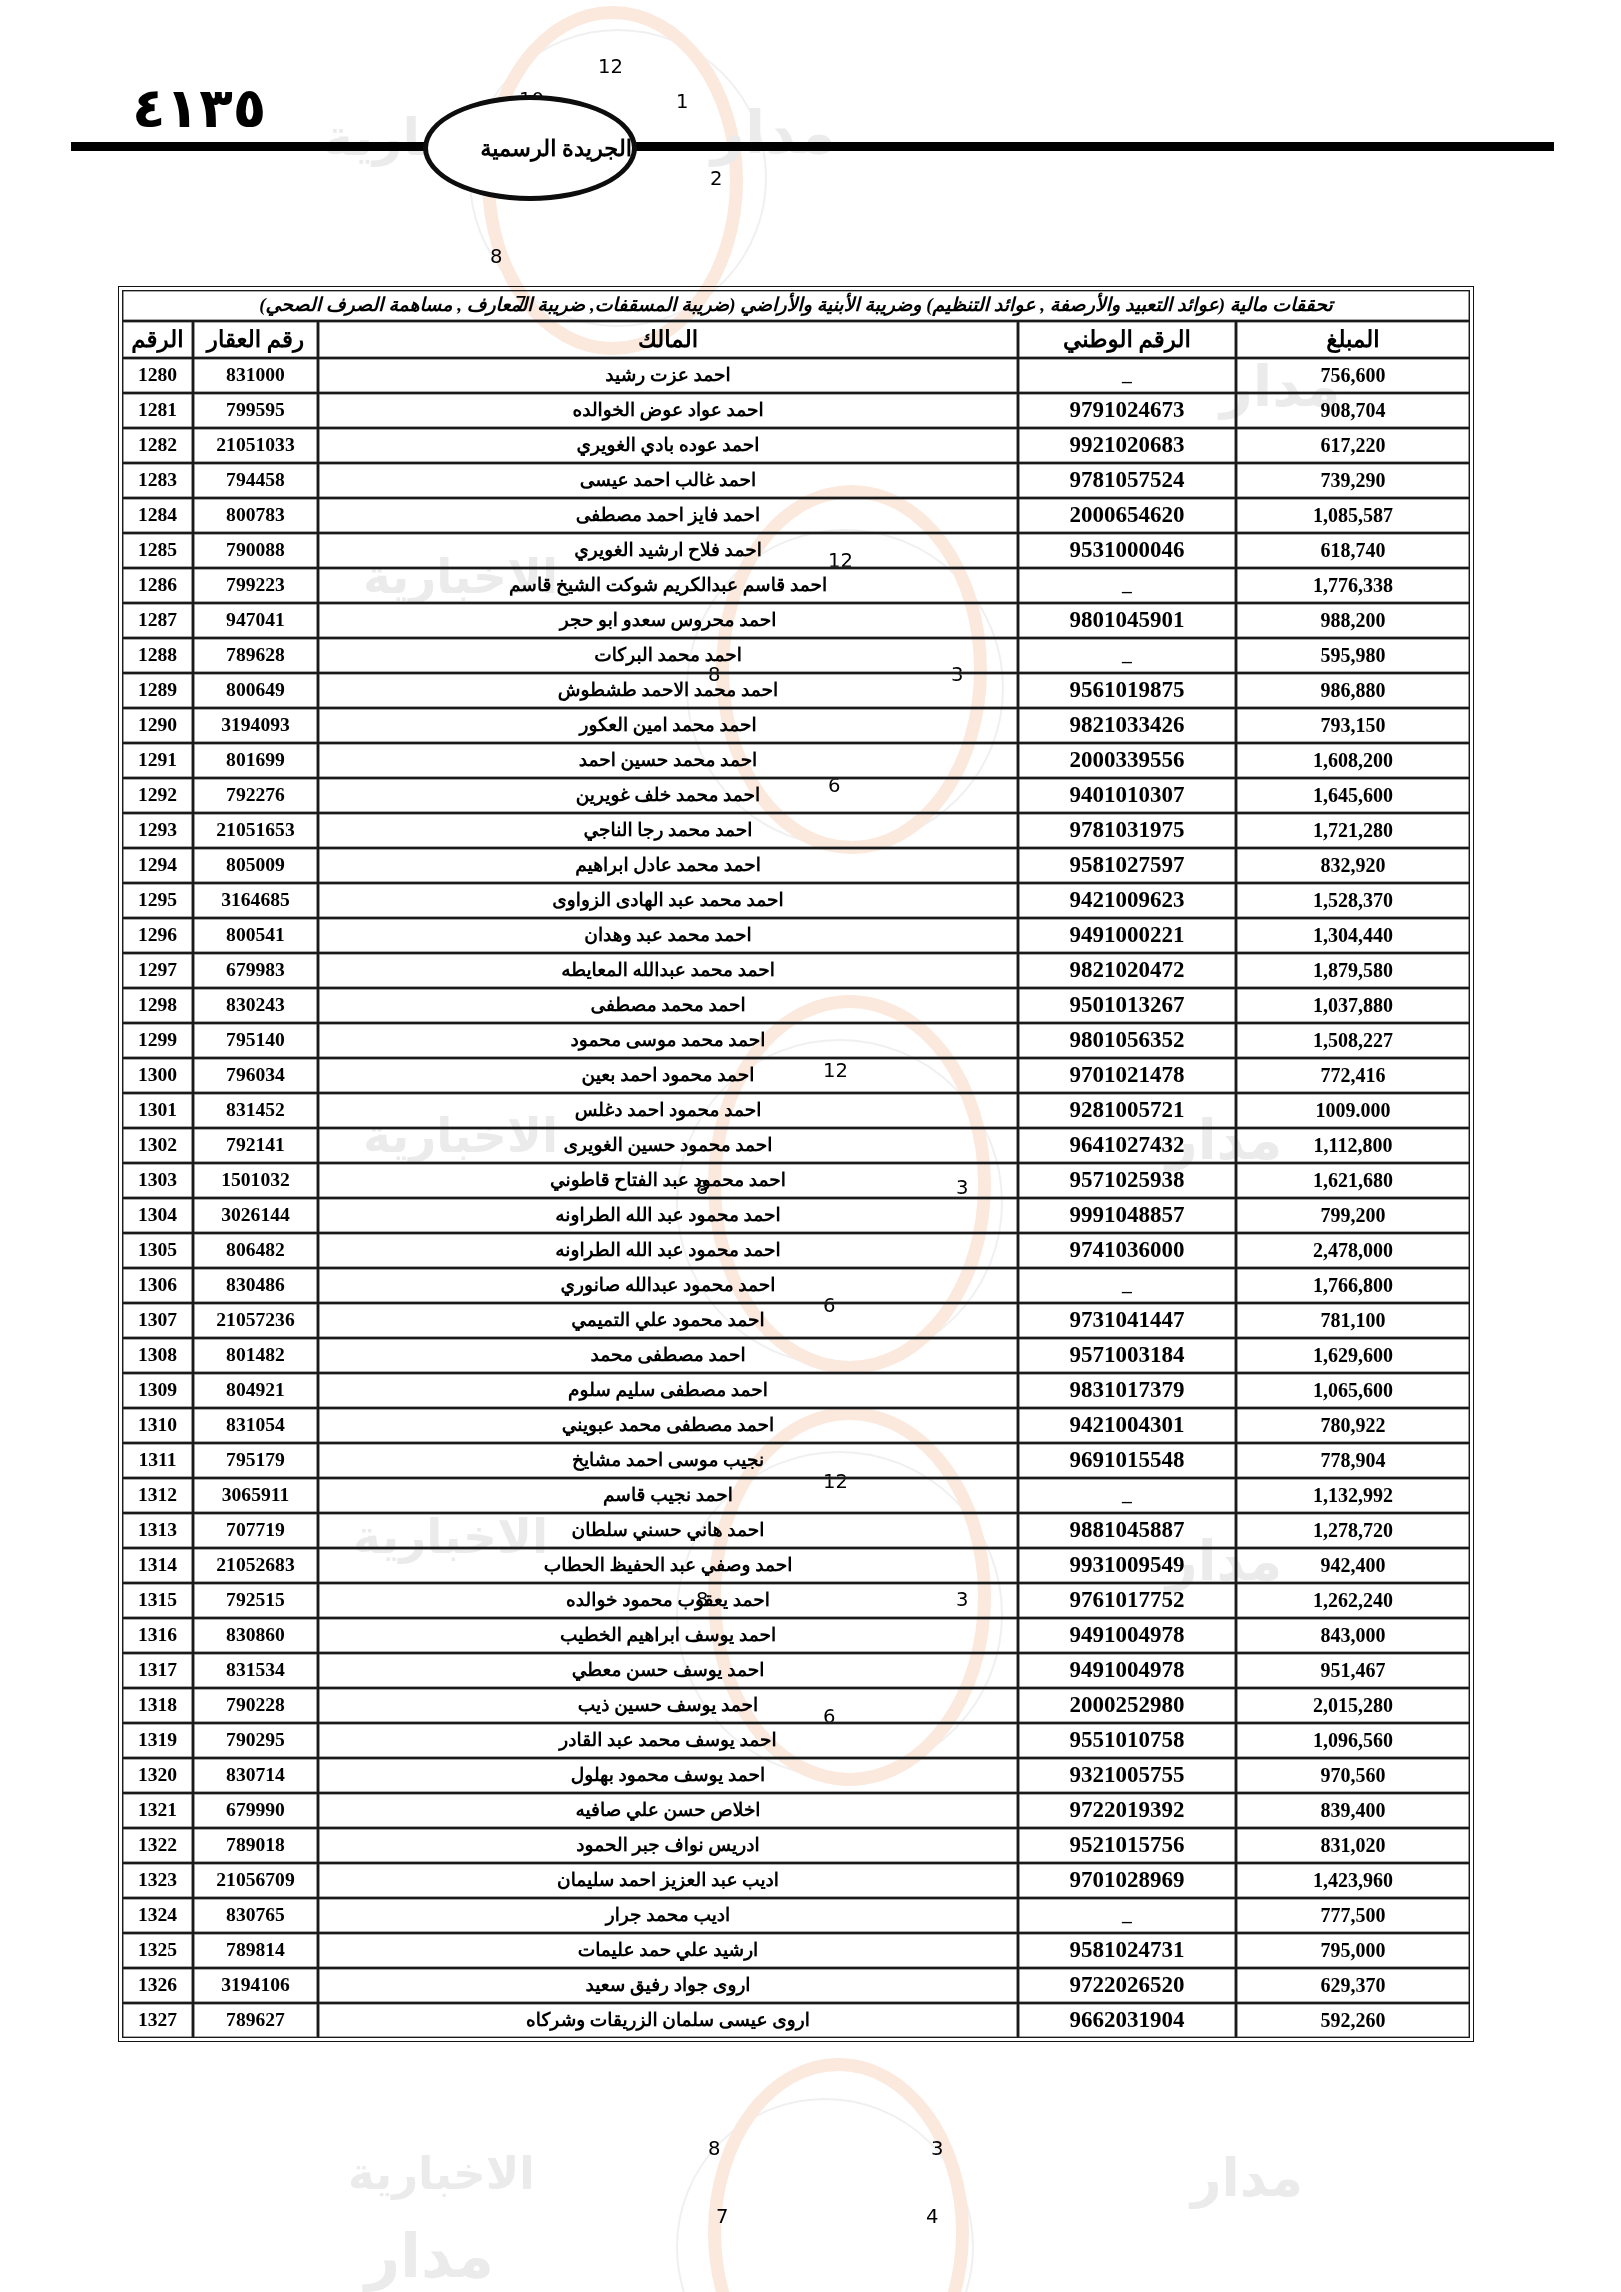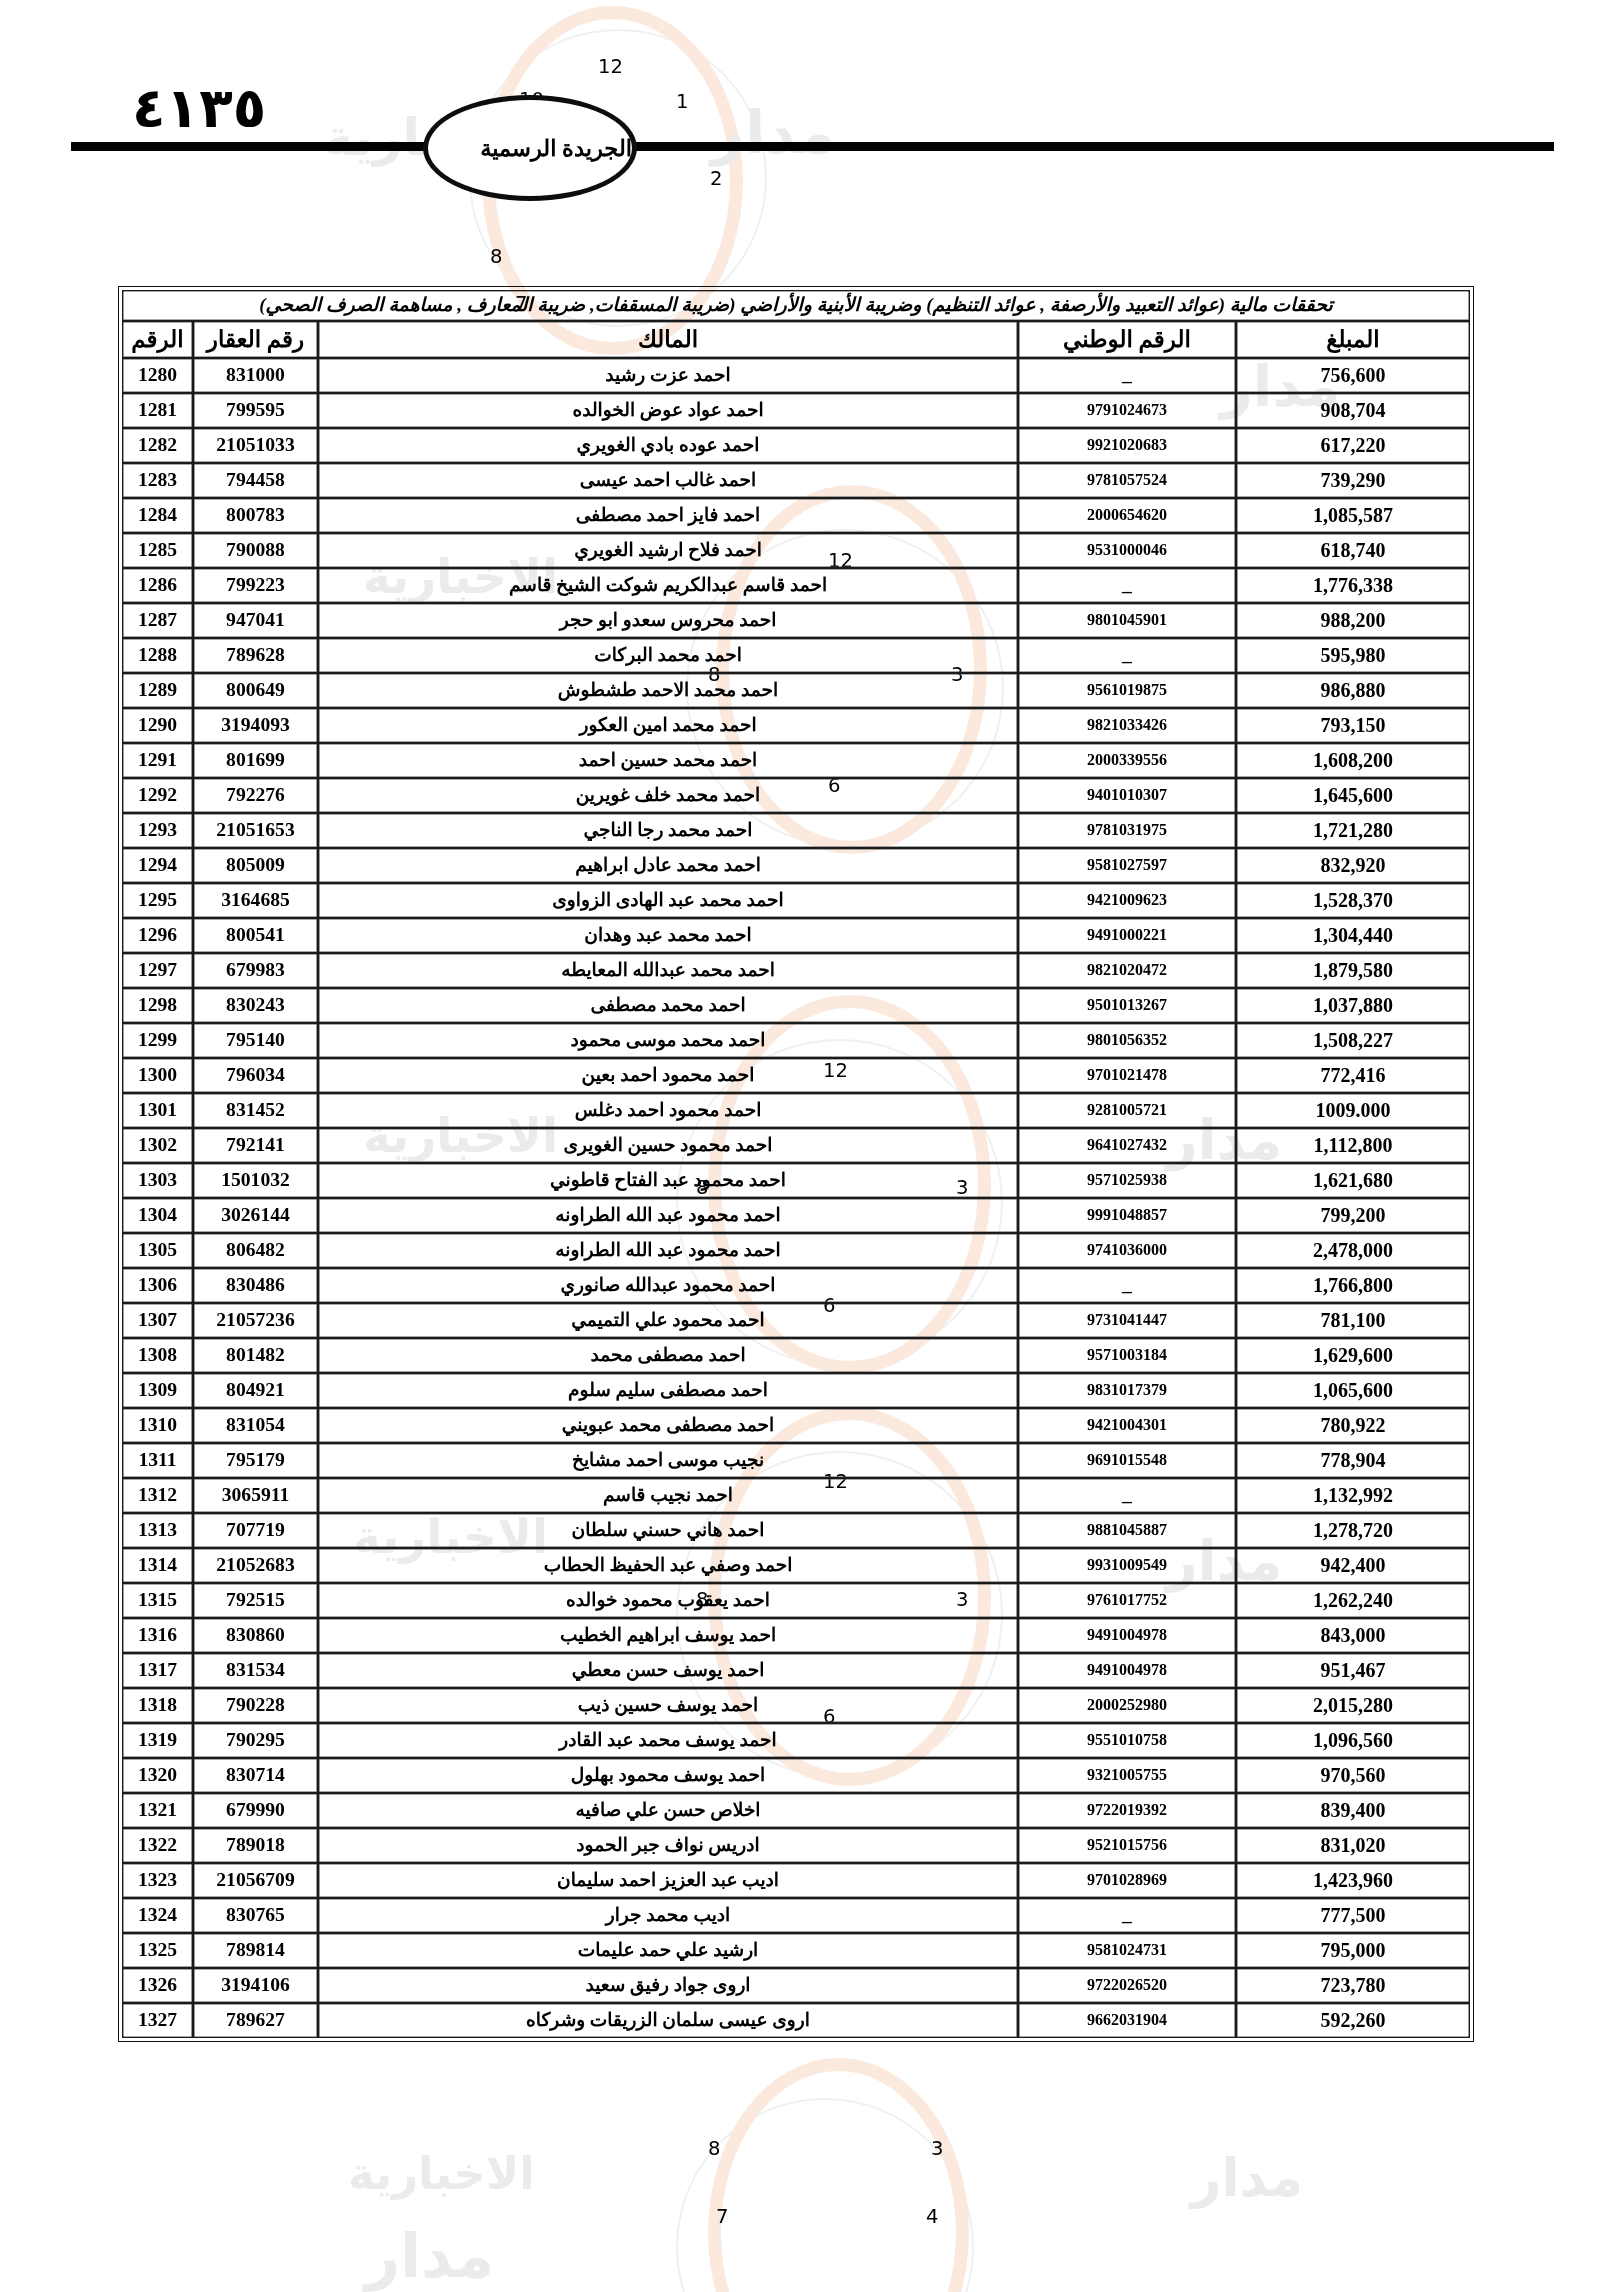--- a/index.html
+++ b/index.html
@@ -153,21 +153,21 @@
     font-family: "Liberation Serif", serif;
   }
   td.cell-owner {
     text-align: center;
     font-size: 18.6px;
     white-space: nowrap;
     font-family: "Liberation Serif", serif;
   }
   td.cell-natid {
     text-align: center;
-    font-size: 16px;
+    font-size: 23px;
     font-family: "Liberation Serif", serif;
     direction: ltr;
   }
   td.cell-amount {
     text-align: center;
     font-size: 20px;
     font-family: "Liberation Serif", serif;
     direction: ltr;
   }
   tr.data-row td { height: 31px; }
@@ -579,21 +579,21 @@
           <td class="cell-num">1324</td>
         </tr>
         <tr class="data-row">
           <td class="cell-amount">795,000</td>
           <td class="cell-natid">9581024731</td>
           <td class="cell-owner">ارشيد علي حمد عليمات</td>
           <td class="cell-prop">789814</td>
           <td class="cell-num">1325</td>
         </tr>
         <tr class="data-row">
-          <td class="cell-amount">723,780</td>
+          <td class="cell-amount">629,370</td>
           <td class="cell-natid">9722026520</td>
           <td class="cell-owner">اروى جواد رفيق سعيد</td>
           <td class="cell-prop">3194106</td>
           <td class="cell-num">1326</td>
         </tr>
         <tr class="data-row">
           <td class="cell-amount">592,260</td>
           <td class="cell-natid">9662031904</td>
           <td class="cell-owner">اروى عيسى سلمان الزريقات وشركاه</td>
           <td class="cell-prop">789627</td>

